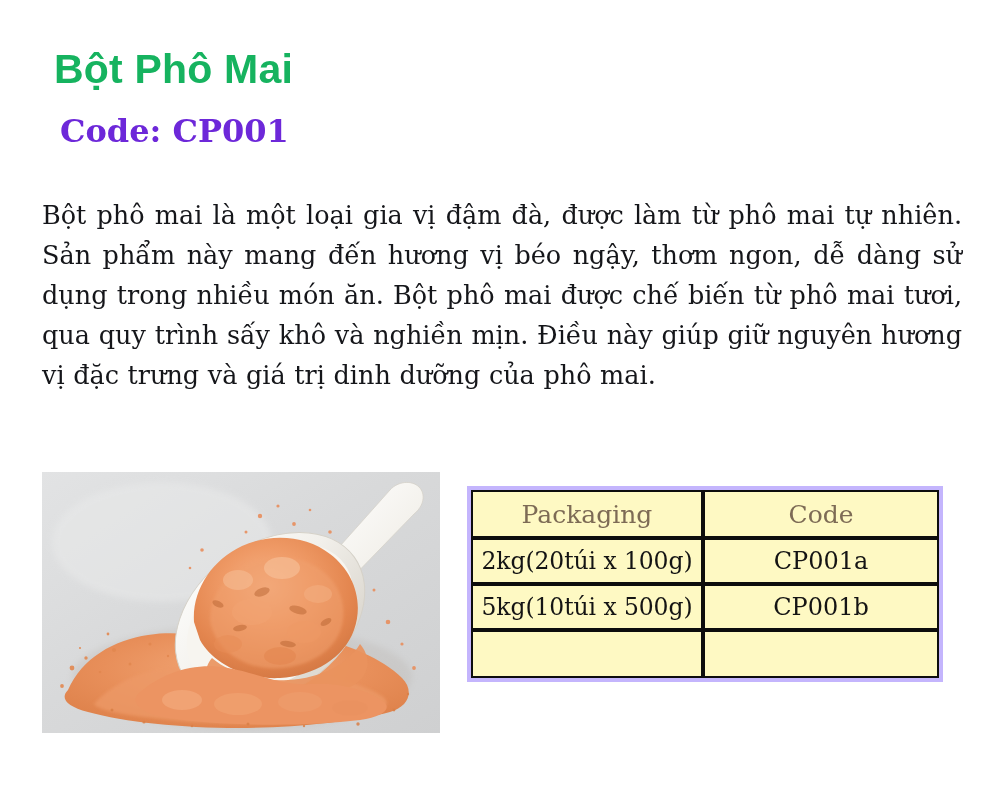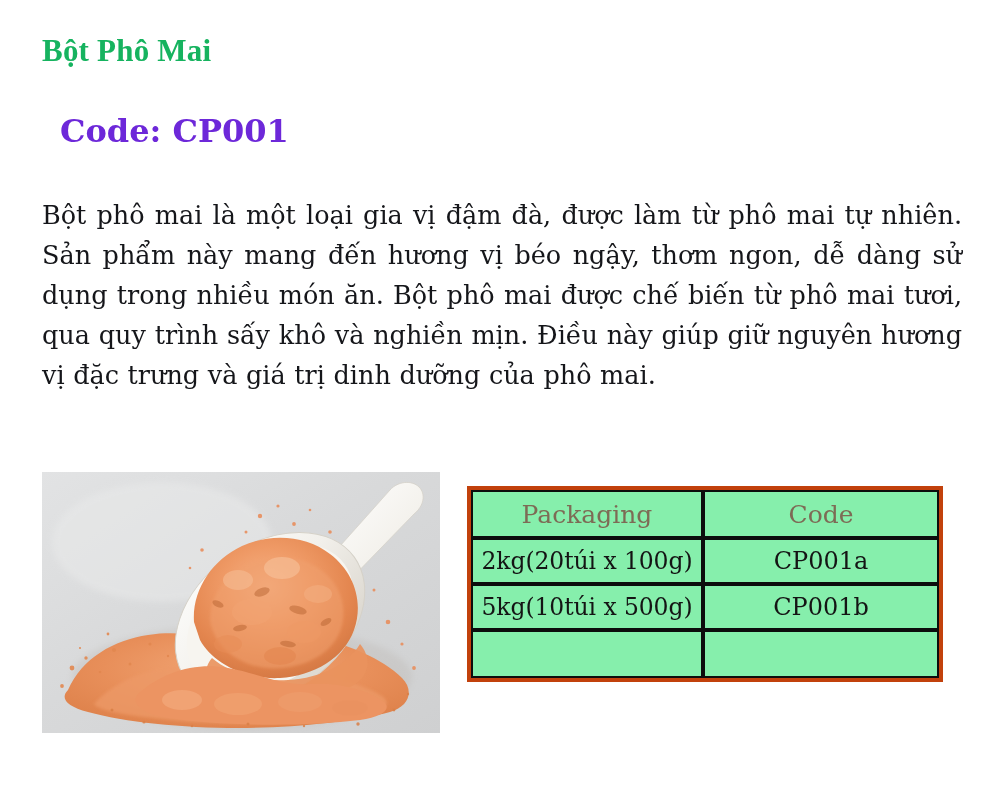--- a/index.html
+++ b/index.html
@@ -20,23 +20,23 @@
     position: absolute;
     inset: 0;
     background: #ffffff;
   }
 
   
   .product-title {
     position: absolute;
     left: 42px;
     top: 33px;
-    margin: 0;
-    font-family: Liberation Serif, serif;
-    font-size: 31px;
+    margin: 12px;
+    font-family: Liberation Sans, sans-serif;
+    font-size: 41px;
     font-weight: bold;
     line-height: 1.18;
     color: #16b35f;
     letter-spacing: 0.2px;
     white-space: nowrap;
   }
 
   .product-code {
     position: absolute;
     left: 60px;
@@ -87,22 +87,22 @@
     position: absolute;
     left: 467px;
     top: 486px;
     width: 468px;
   }
   table.packaging-table {
     border-collapse: separate;
     border-spacing: 0;
     width: 468px;
     table-layout: fixed;
-    border: 4px solid #c2410c;
-    background: #86efac;
+    border: 4px solid #c4b5fd;
+    background: #fef9c3;
   }
   table.packaging-table col.col-pack { width: 232px; }
   table.packaging-table col.col-code { width: 236px; }
 
   table.packaging-table th,
   table.packaging-table td {
     border: 2px solid #0d0d0d;
     padding: 0 6px;
     height: 42px;
     vertical-align: middle;

